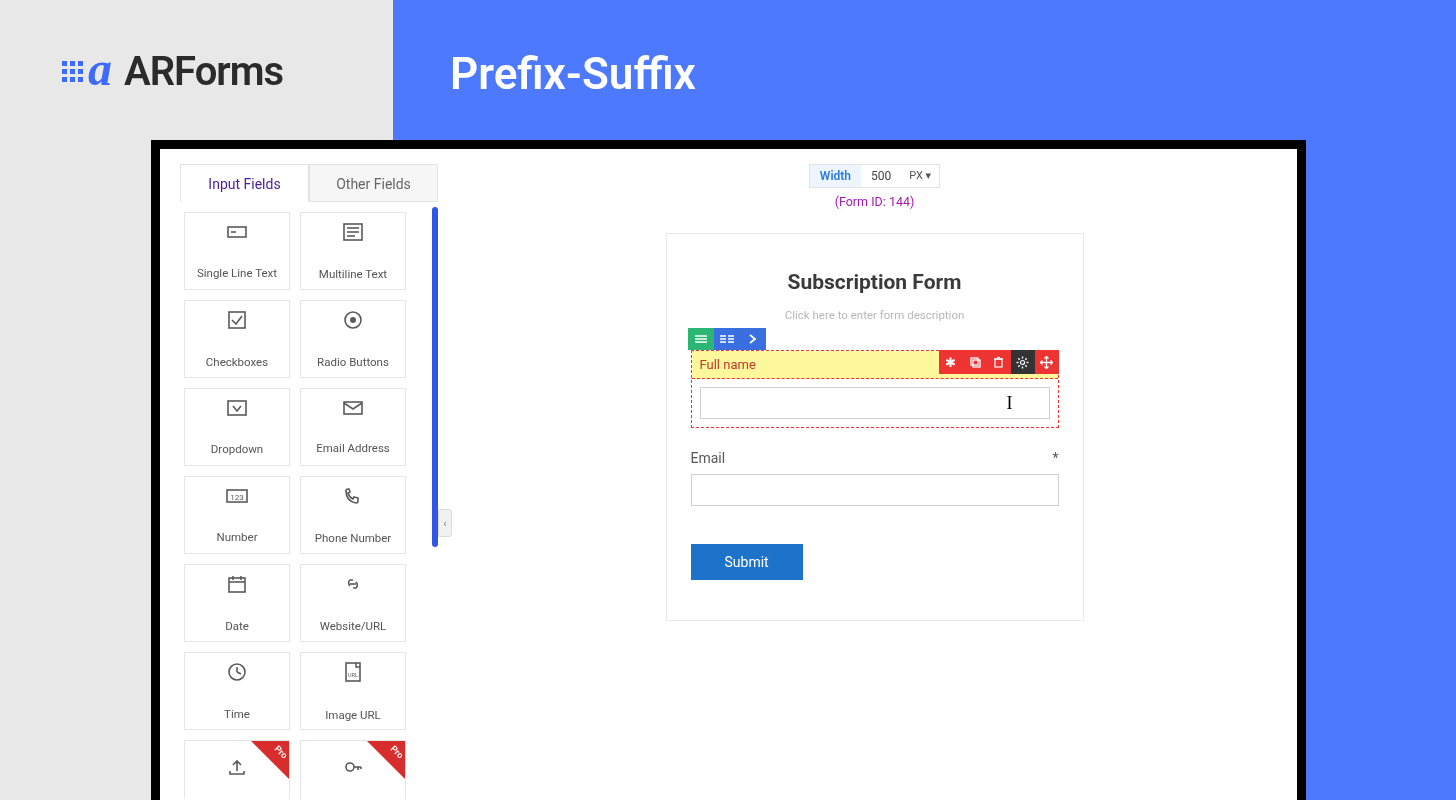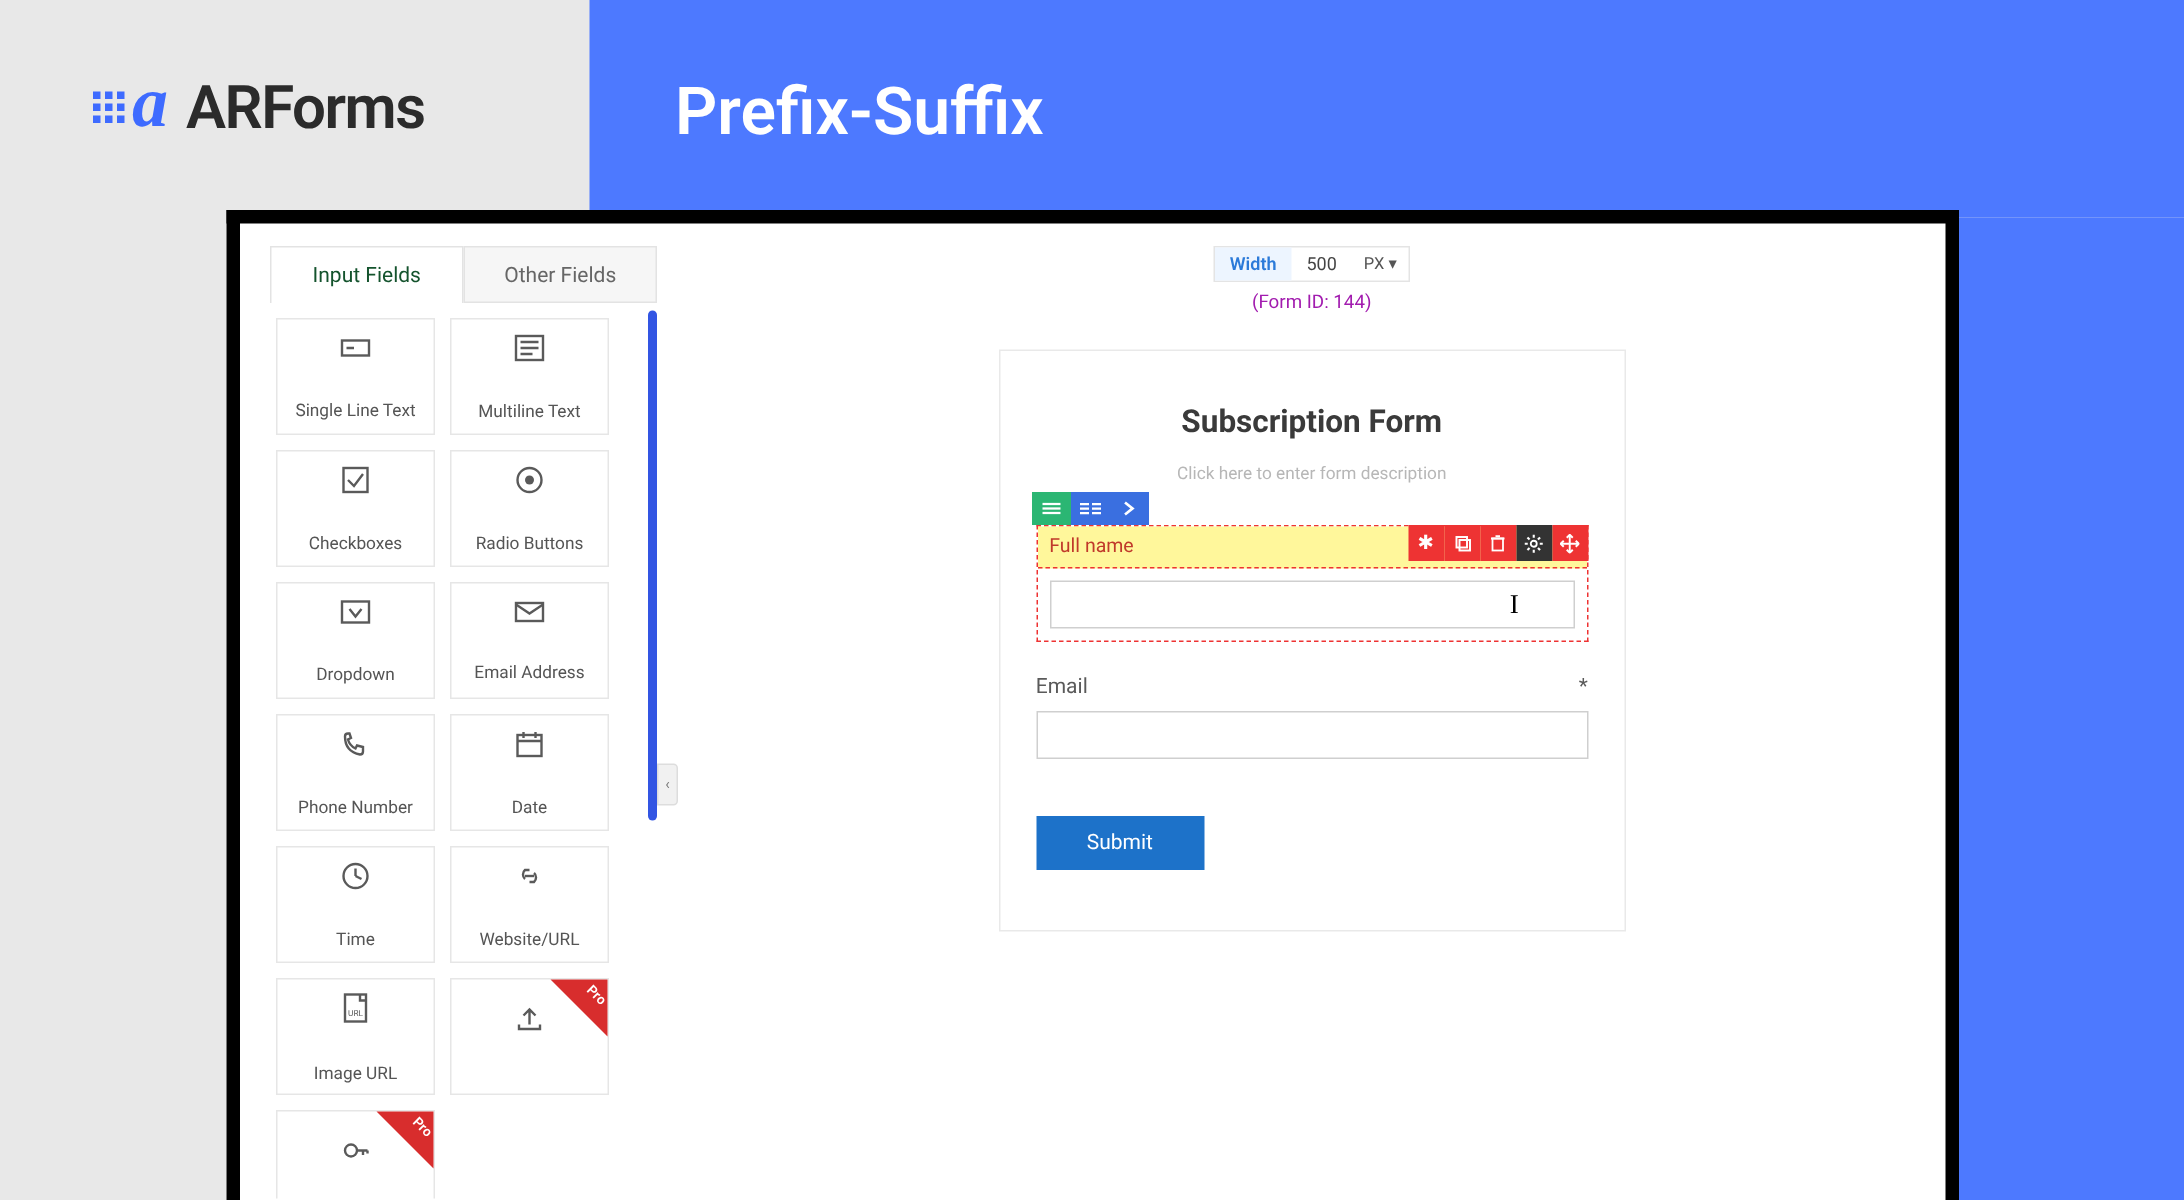--- a/index.html
+++ b/index.html
@@ -19,21 +19,21 @@
   .logo-text { font-size:40px; font-weight:600; color:#2b2b2b; letter-spacing:-1px; }
   
   .page-title { position:absolute; top:48px; left:450px; color:#fff; font-size:44px; font-weight:600; }
 
   .app-frame { position:absolute; top:140px; left:151px; width:1155px; height:660px; background:#fff; border:9px solid #000; border-bottom:none; }
   .app-inner { width:100%; height:100%; position:relative; }
 
   .sidebar { position:absolute; top:15px; left:20px; width:258px; height:635px; }
   .tabs { display:flex; height:38px; }
   .tab { flex:1; text-align:center; line-height:38px; font-size:14px; cursor:pointer; border:1px solid #e3e3e3; background:#f6f6f6;}
-  .tab.active { color:#14532d; background:#fff; border-bottom:none; }
+  .tab.active { color:#4c1d95; background:#fff; border-bottom:none; }
   .tab.inactive { color:#666; }
 
   .field-grid-wrap { position:relative; height:597px; overflow:hidden; padding-top:10px;}
   .scrollbar { position:absolute; right:0; top:5px; width:6px; height:340px; background:#3255e3; border-radius:3px; }
   .field-grid { display:grid; grid-template-columns: 106px 106px; gap:10px; padding-left:4px;}
   .field-card { border:1px solid #e6e6e6; background:#fff; height:78px; display:flex; flex-direction:column; align-items:center; justify-content:center; gap:8px; cursor:pointer; position:relative; }
   .field-card .ficon { color:#5a5a5a; font-size:22px; }
   .field-card .flabel { font-size:11.5px; color:#555; text-align:left; font-weight:400;margin-top:17px;}
   .pro-ribbon { position:absolute; top:0; right:0; width:0; height:0; border-top:38px solid #d82d2d; border-left:38px solid transparent; }
   .pro-ribbon-text { position:absolute; top:6px; right:1px; color:#fff; font-size:9px; font-weight:600; transform:rotate(45deg); }
@@ -169,20 +169,29 @@
                 <div class="ficon">
                   <svg width="22" height="16">
                     <rect x="2" y="2" width="18" height="12" stroke="#5a5a5a" stroke-width="1.6" fill="none"></rect>
                     <path d="M2 3 L11 9 L20 3" stroke="#5a5a5a" stroke-width="1.6" fill="none"></path>
                   </svg>
                 </div>
                 <div class="flabel">Email Address</div>
               </div>
               <div class="field-card">
                 <div class="ficon">
+                  <svg width="24" height="18">
+                    <rect x="2" y="3" width="20" height="12" stroke="#5a5a5a" stroke-width="1.6" fill="none"></rect>
+                    <text x="12" y="12.5" text-anchor="middle" font-size="8" fill="#5a5a5a" font-family="Arial">123</text>
+                  </svg>
+                </div>
+                <div class="flabel">Number</div>
+              </div>
+              <div class="field-card">
+                <div class="ficon">
                   <svg width="20" height="20">
                     <path d="M5 3 Q3 3 3 5 Q3 15 13 17 Q15 17 15 15 L15 12 L11 11 L10 13 Q6 11 5 7 L7 6 L6 3 Z" stroke="#5a5a5a" stroke-width="1.6" fill="none"></path>
                   </svg>
                 </div>
                 <div class="flabel">Phone Number</div>
               </div>
               <div class="field-card">
                 <div class="ficon">
                   <svg width="20" height="20">
                     <rect x="2" y="4" width="16" height="14" stroke="#5a5a5a" stroke-width="1.6" fill="none"></rect>
@@ -193,37 +202,37 @@
                     <line x1="10" y1="11" x2="10" y2="11" stroke="#5a5a5a" stroke-width="2"></line>
                     <line x1="14" y1="11" x2="14" y2="11" stroke="#5a5a5a" stroke-width="2"></line>
                     <line x1="6" y1="15" x2="6" y2="15" stroke="#5a5a5a" stroke-width="2"></line>
                     <line x1="10" y1="15" x2="10" y2="15" stroke="#5a5a5a" stroke-width="2"></line>
                   </svg>
                 </div>
                 <div class="flabel">Date</div>
               </div>
               <div class="field-card">
                 <div class="ficon">
-                  <svg width="20" height="20">
-                    <circle cx="10" cy="10" r="8" stroke="#5a5a5a" stroke-width="1.6" fill="none"></circle>
-                    <line x1="10" y1="10" x2="10" y2="5" stroke="#5a5a5a" stroke-width="1.6" fill="none"></line>
-                    <line x1="10" y1="10" x2="14" y2="12" stroke="#5a5a5a" stroke-width="1.6" fill="none"></line>
-                  </svg>
-                </div>
-                <div class="flabel">Time</div>
-              </div>
-              <div class="field-card">
-                <div class="ficon">
                   <svg width="22" height="20">
                     <path d="M8 12 A4 4 0 0 1 8 6 L11 6" stroke="#5a5a5a" stroke-width="1.6" fill="none"></path>
                     <path d="M14 8 A4 4 0 0 1 14 14 L11 14" stroke="#5a5a5a" stroke-width="1.6" fill="none"></path>
                     <line x1="8" y1="10" x2="14" y2="10" stroke="#5a5a5a" stroke-width="1.6" fill="none"></line>
                   </svg>
                 </div>
                 <div class="flabel">Website/URL</div>
+              </div>
+              <div class="field-card">
+                <div class="ficon">
+                  <svg width="20" height="20">
+                    <circle cx="10" cy="10" r="8" stroke="#5a5a5a" stroke-width="1.6" fill="none"></circle>
+                    <line x1="10" y1="10" x2="10" y2="5" stroke="#5a5a5a" stroke-width="1.6" fill="none"></line>
+                    <line x1="10" y1="10" x2="14" y2="12" stroke="#5a5a5a" stroke-width="1.6" fill="none"></line>
+                  </svg>
+                </div>
+                <div class="flabel">Time</div>
               </div>
               <div class="field-card">
                 <div class="ficon">
                   <svg width="20" height="22">
                     <rect x="3" y="2" width="14" height="18" stroke="#5a5a5a" stroke-width="1.6" fill="none"></rect>
                     <path d="M13 2 L13 6 L17 6" stroke="#5a5a5a" stroke-width="1.6" fill="none"></path>
                     <text x="10" y="16" text-anchor="middle" font-size="5.5" fill="#5a5a5a">URL</text>
                   </svg>
                 </div>
                 <div class="flabel">Image URL</div>

